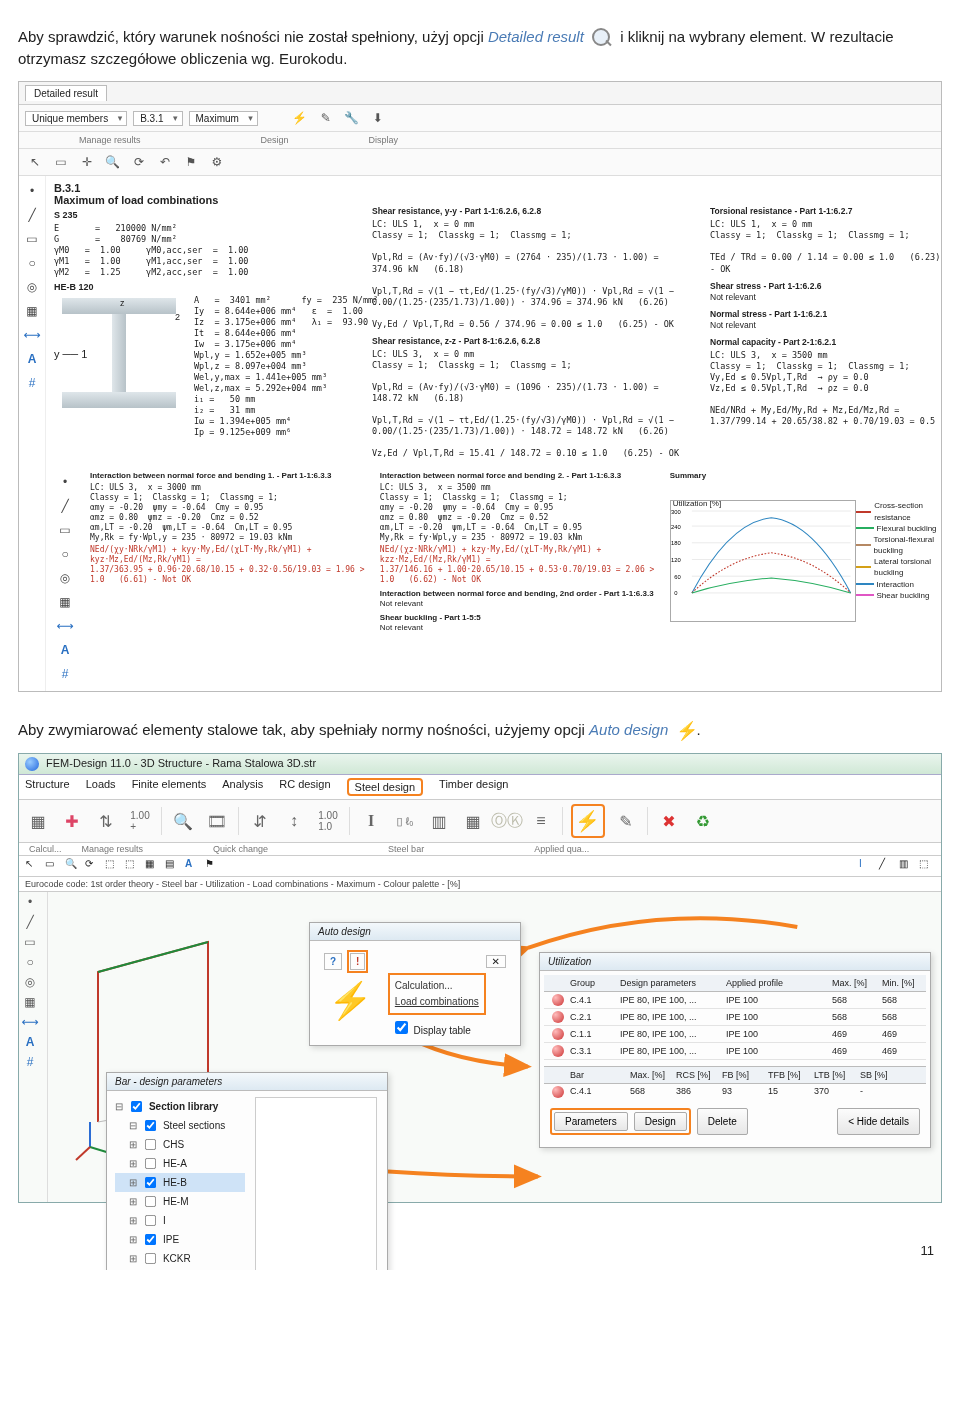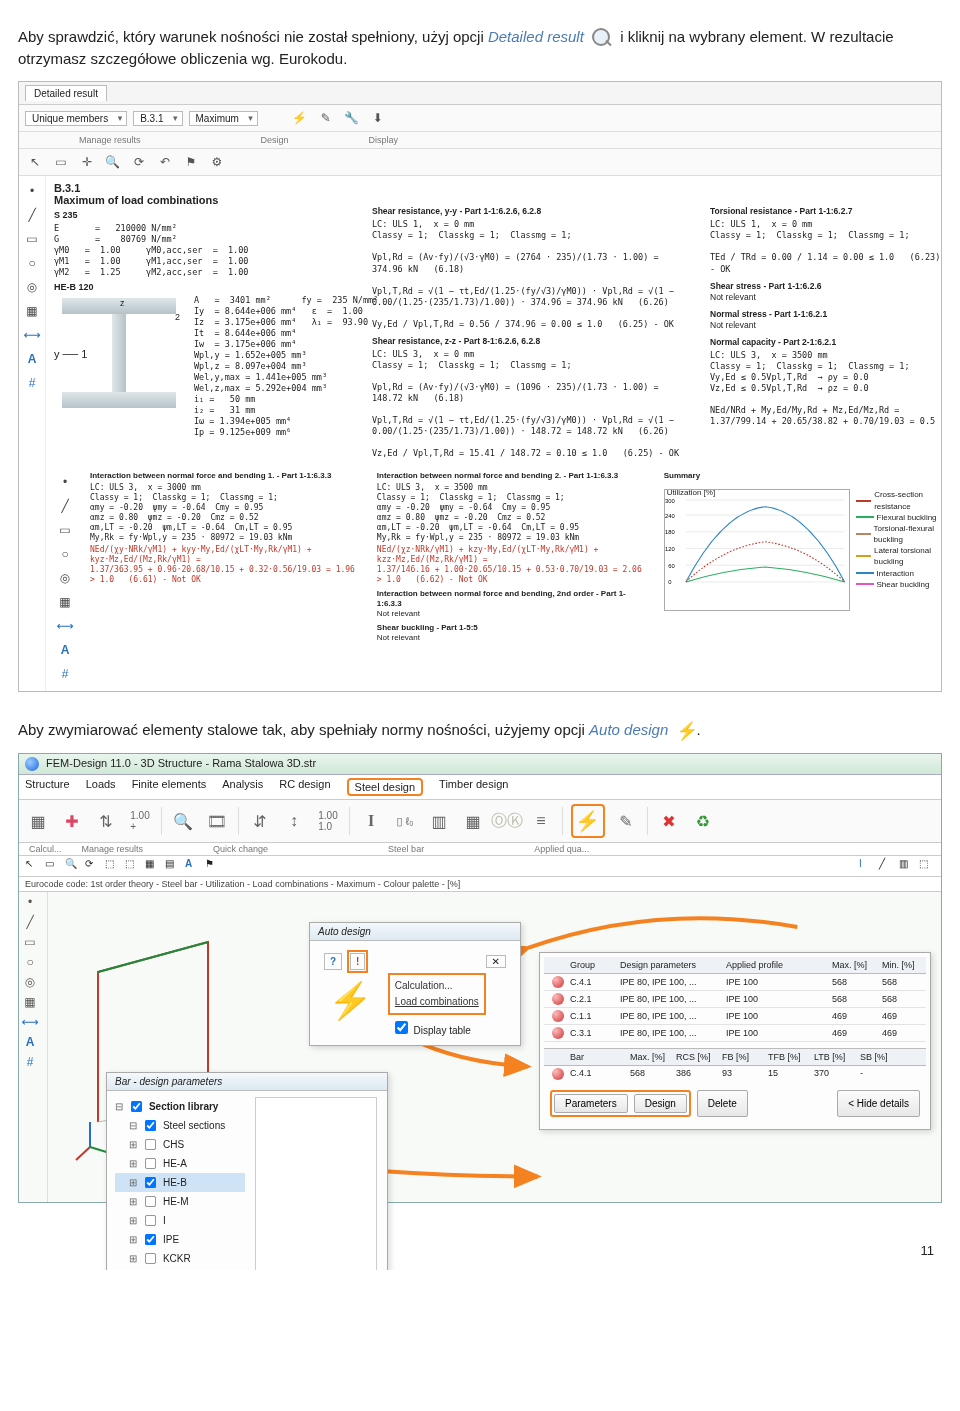--- a/index.html
+++ b/index.html
@@ -278,21 +278,21 @@
 My,Rk = fy·Wpl,y = 235 · 80972 = 19.03 kNm</pre>
           <pre class="redmath" style="white-space:pre-wrap;margin:2px 0">NEd/(χz·NRk/γM1) + kzy·My,Ed/(χLT·My,Rk/γM1) + kzz·Mz,Ed/(Mz,Rk/γM1) =
 1.37/146.16 + 1.00·20.65/10.15 + 0.53·0.70/19.03 = 2.06 &gt; 1.0   (6.62) - Not OK</pre>
           <div class="bold" style="margin-top:4px">Interaction between normal force and bending, 2nd order - Part 1-1:6.3.3</div>
           <div>Not relevant</div>
           <div class="bold" style="margin-top:4px">Shear buckling - Part 1-5:5</div>
           <div>Not relevant</div>
         </div>
         <div class="botcol" style="width:300px">
           <div class="bold">Summary</div>
-          <div style="display:flex;gap:6px;margin-top:8px">
+          <div style="display:flex;gap:0;margin-top:19px">
             <div class="chart1">
               <div style="position:absolute;left:2px;top:-2px;font-size:8px">Utilization [%]</div>
               <svg viewBox="0 0 220 120" preserveAspectRatio="none">
                 <g stroke="#ccc" stroke-width="0.5">
                   <line x1="25" y1="110" x2="215" y2="110"></line>
                   <line x1="25" y1="90" x2="215" y2="90"></line>
                   <line x1="25" y1="70" x2="215" y2="70"></line>
                   <line x1="25" y1="50" x2="215" y2="50"></line>
                   <line x1="25" y1="30" x2="215" y2="30"></line>
                   <line x1="25" y1="12" x2="215" y2="12"></line>
@@ -490,20 +490,21 @@
           <div class="node leaf"><label><input type="checkbox" style=""> <span>I</span></label></div>
           <div class="node leaf"><label><input type="checkbox" checked="" style=""> <span>IPE</span></label></div>
           <div class="node leaf"><label><input type="checkbox" style=""> <span>KCKR</span></label></div>
           <div class="node leaf"><label><input type="checkbox" style=""> <span>KKR</span></label></div>
         </div>
         <div style="width:120px;border:1px solid #ccc;background:#fff"></div>
       </div>
     </div>
 
     <div class="panel p-util">
+      <div class="ptitle">Utilization</div>
       <div class="pbody" style="padding:4px">
         <div class="hdr">
           <span></span>
           <span>Group</span>
           <span>Design parameters</span>
           <span>Applied profile</span>
           <span>Max. [%]</span>
           <span>Min. [%]</span>
         </div>
         <div class="row">

